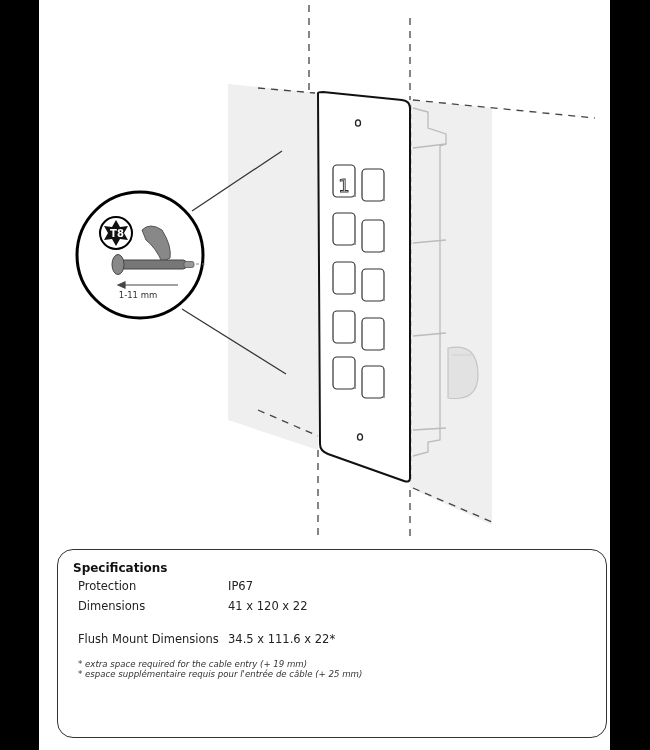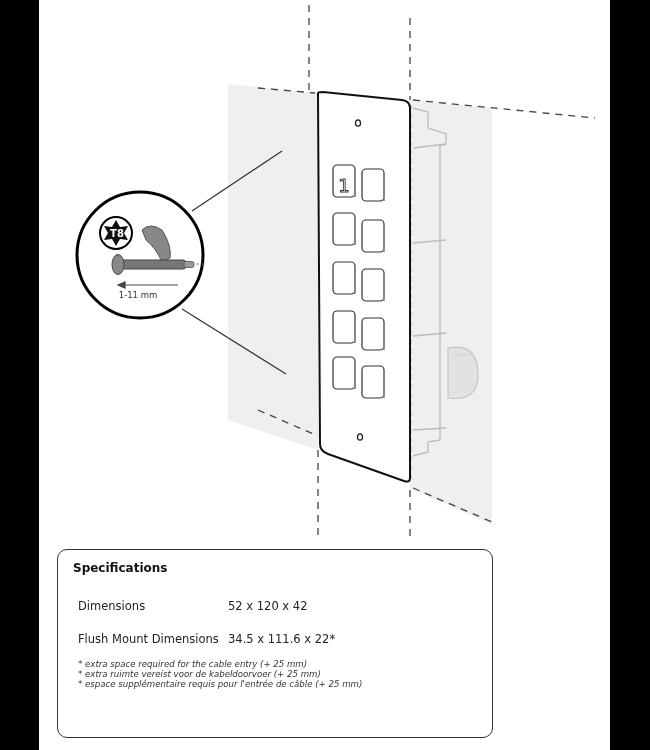--- a/index.html
+++ b/index.html
@@ -16,23 +16,23 @@
       background: #ffffff;
     }
     .drawing {
       position: absolute;
       left: 0; top: 0;
       width: 650px; height: 540px;
     }
     .spec-box {
       position: absolute;
       left: 57px; top: 549px;
-      width: 436px; height: 189px;
+      width: 550px; height: 189px;
       border: 1.5px solid #333;
-      border-radius: 10px;
+      border-radius: 16px;
       background: #fff;
     }
     .spec-title {
       position: absolute;
       left: 15px; top: 11px;
       font-size: 12px;
       font-weight: bold;
       color: #111;
     }
     .spec-row {
@@ -143,26 +143,29 @@
 
   <g stroke="#444" stroke-width="1.2" fill="#444">
     <line x1="122" y1="285" x2="178" y2="285"></line>
     <polygon points="118,285 125,282 125,288"></polygon>
   </g>
   <text x="138" y="298" font-family="DejaVu Sans, sans-serif" font-size="8.5" fill="#333" text-anchor="middle">1-11 mm</text>
 </svg>
 
 <div class="spec-box">
   <div class="spec-title">Specifications</div>
+  <div class="spec-row" style="top:29px;">
+    <span class="label">Protection</span>
+    <span class="value">IP67</span>
+  </div>
   <div class="spec-row" style="top:49px;">
     <span class="label">Dimensions</span>
-    <span class="value">52 x 120 x 42</span>
+    <span class="value">41 x 120 x 22</span>
   </div>
   <div class="spec-row" style="top:69px;margin-top:13px;">
     <span class="label">Flush Mount Dimensions</span>
     <span class="value">34.5 x 111.6 x 22*</span>
   </div>
   <div class="notes">
-    <div>* extra space required for the cable entry (+ 25 mm)</div>
-    <div>* extra ruimte vereist voor de kabeldoorvoer (+ 25 mm)</div>
+    <div>* extra space required for the cable entry (+ 19 mm)</div>
     <div>* espace supplémentaire requis pour l'entrée de câble (+ 25 mm)</div>
   </div>
 </div>
 
 </body></html>

